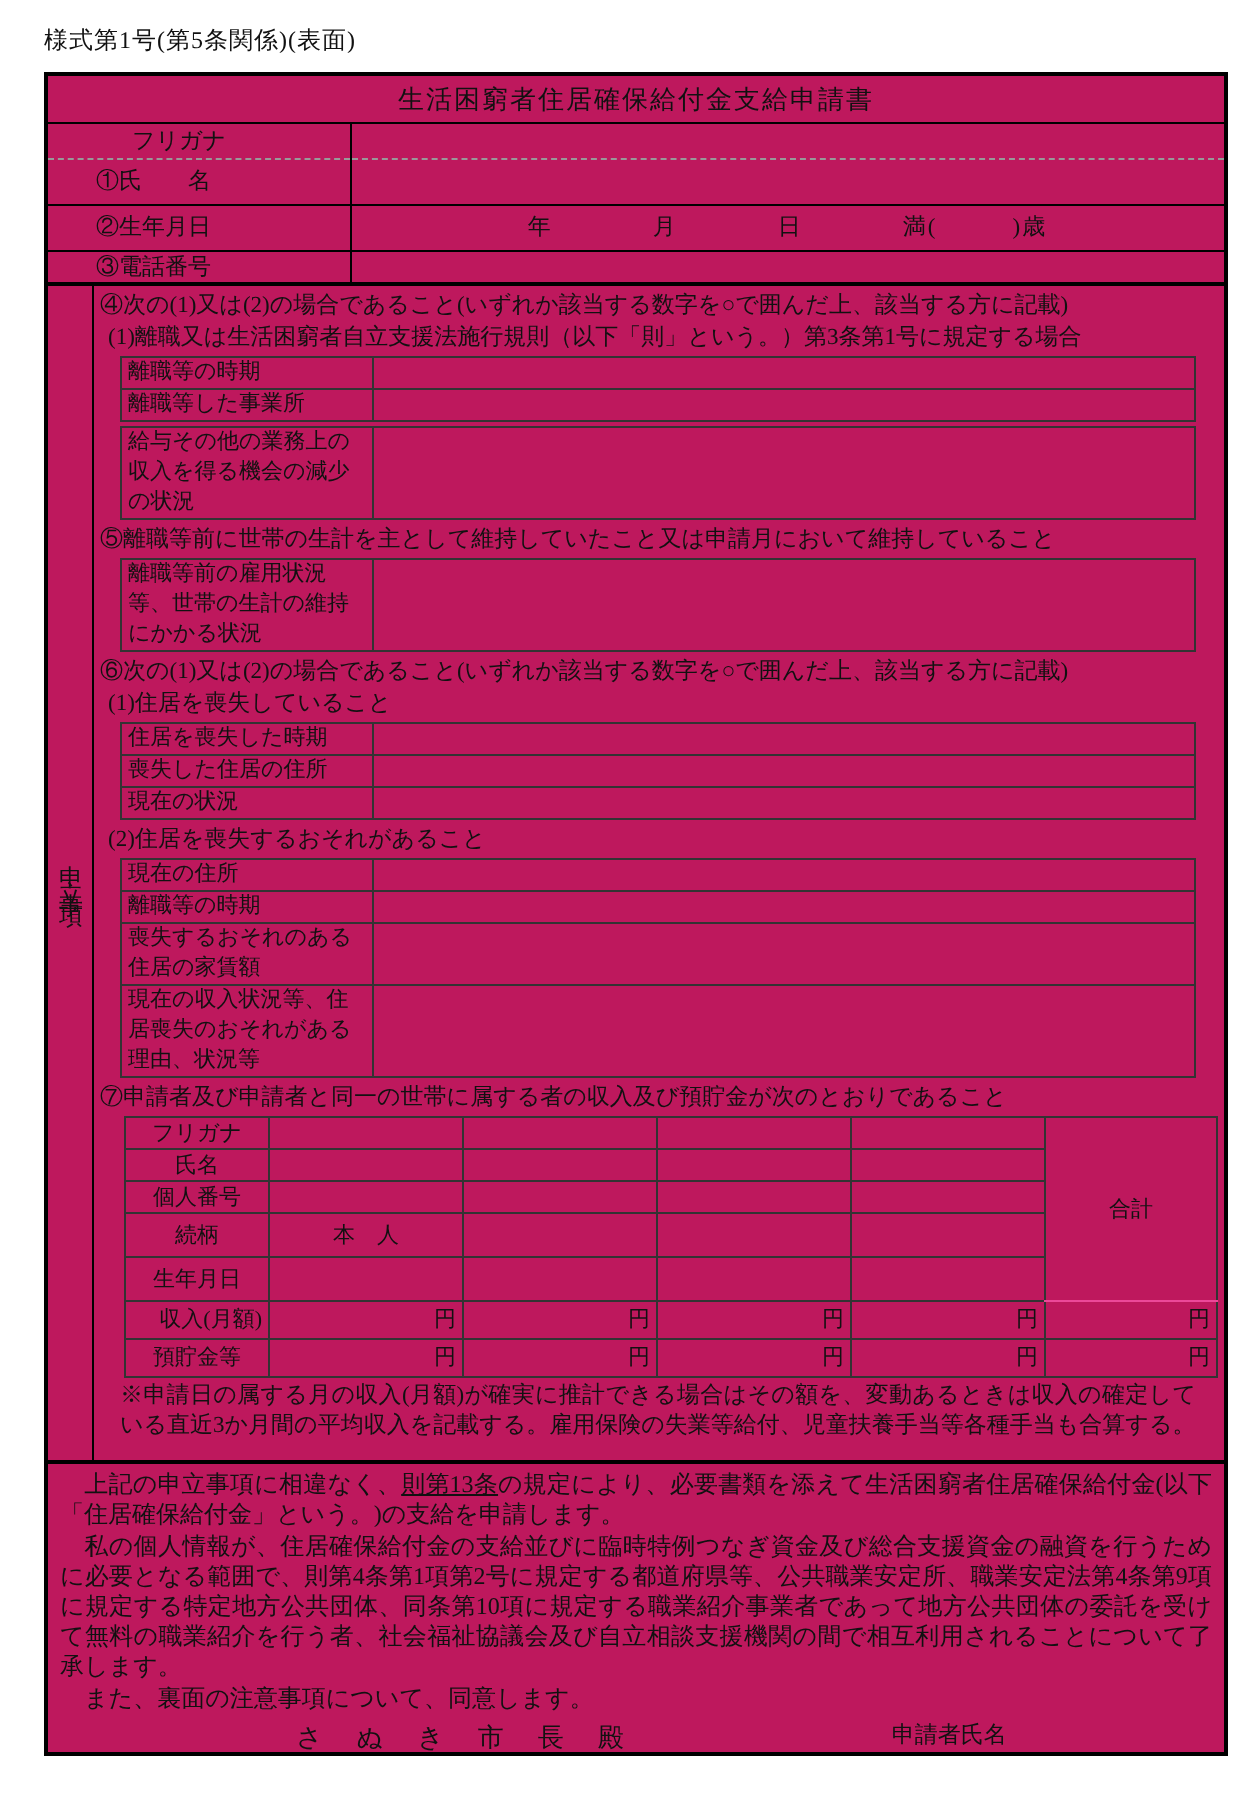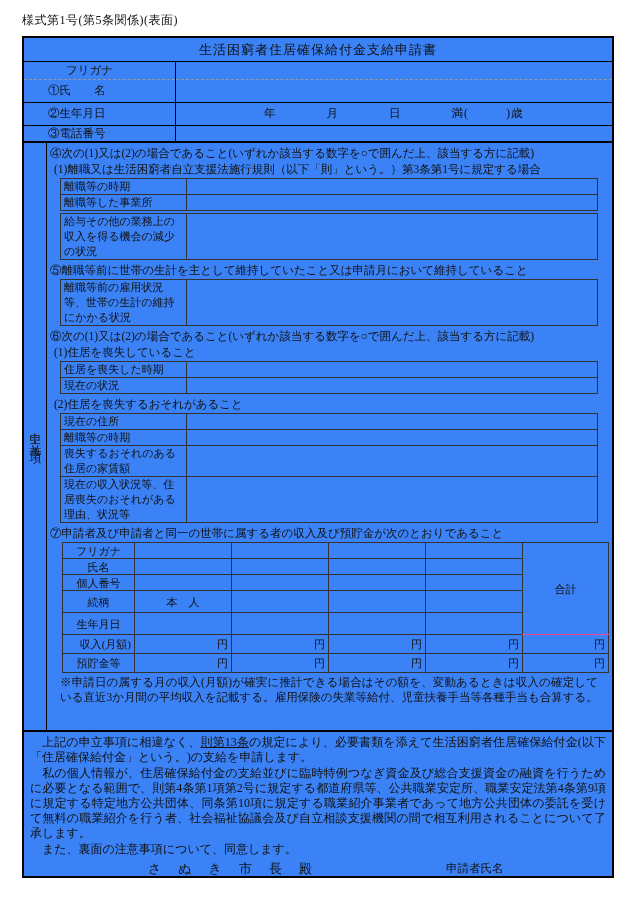--- a/index.html
+++ b/index.html
@@ -1,19 +1,19 @@
 <!DOCTYPE html>
 <html><head>
 <meta charset="utf-8">
 <style>
   html,body{margin:0;padding:0;background:#fff;}
   body{width:630px;height:903px;font-family:"Liberation Serif","DejaVu Serif",serif;color:#111;}
   .page{position:relative;width:630px;height:903px;background:#fff;overflow:hidden;}
   .form-code{position:absolute;left:22px;top:12px;font-size:12px;letter-spacing:.5px;}
-  .form-box{position:absolute;left:22px;top:36px;width:592px;height:842px;border:2px solid #000;box-sizing:border-box;display:flex;flex-direction:column;background:#3b82f6;}
+  .form-box{position:absolute;left:22px;top:36px;width:592px;height:842px;border:2px solid #000;box-sizing:border-box;display:flex;flex-direction:column;background:#be185d;}
   .title-row{height:23px;border-bottom:1px solid #000;display:flex;align-items:center;justify-content:center;font-size:13px;letter-spacing:1px;}
   
   .head-table{width:100%;border-collapse:collapse;table-layout:fixed;}
   .head-table td{border-bottom:1px solid #000;font-size:11.5px;padding:0 0 0 24px;box-sizing:border-box;}
   .head-table td.val{border-left:1px solid #000;padding:0 16px;}
   .head-table tr.dashed td{border-bottom:1px dashed #999;}
   .head-table tr.r17 td{height:17px;}
   .head-table tr.r23 td{height:23px;}
   .head-table tr.thickb td{border-bottom:2px solid #000;}
   .bd-val{text-align:center;letter-spacing:1px;}
@@ -125,20 +125,24 @@
 
         <div class="hline">⑥次の(1)又は(2)の場合であること(いずれか該当する数字を○で囲んだ上、該当する方に記載)</div>
         <div class="hline ind">(1)住居を喪失していること</div>
         <table class="itable">
           <tbody>
               <tr class="h16">
             <td class="lab">住居を喪失した時期</td>
             <td class="field"></td>
           </tr>
           <tr class="h16">
+            <td class="lab">喪失した住居の住所</td>
+            <td class="field"></td>
+          </tr>
+          <tr class="h16">
             <td class="lab">現在の状況</td>
             <td class="field"></td>
           </tr>
         </tbody>
           </table>
         <div class="hline ind">(2)住居を喪失するおそれがあること</div>
         <table class="itable">
           <tbody>
               <tr class="h16">
             <td class="lab">現在の住所</td>

